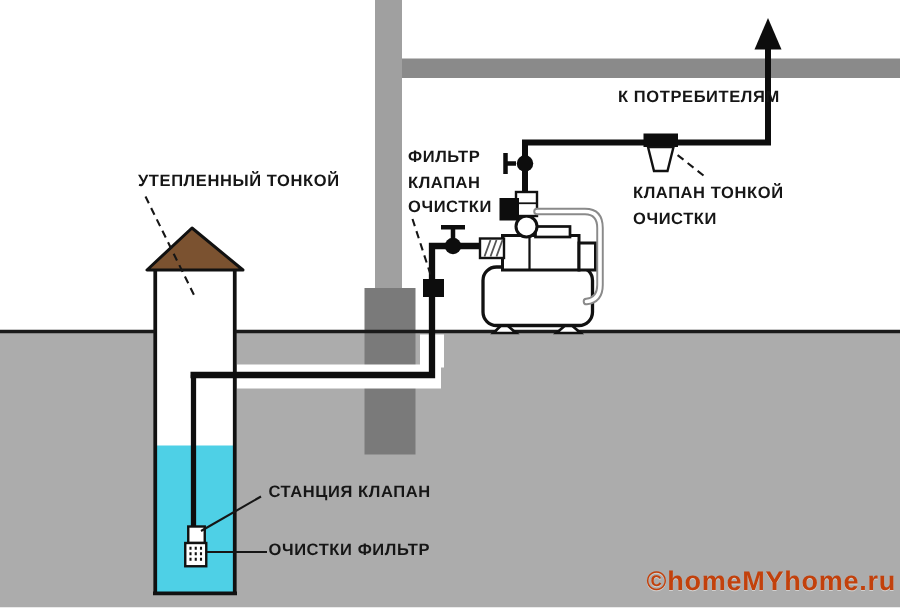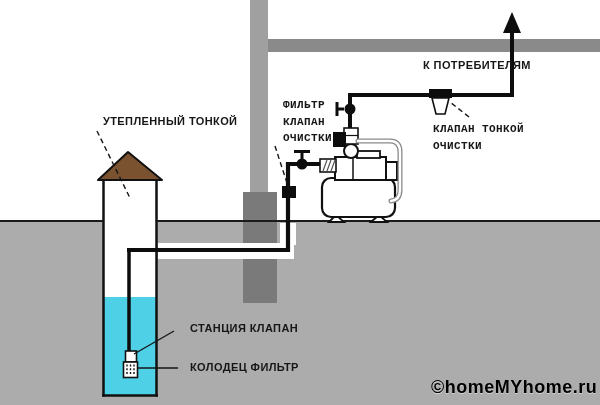--- a/index.html
+++ b/index.html
@@ -4,24 +4,24 @@
 <style>
   html,body{margin:0;padding:0;background:#ffffff;}
   #stage{position:relative;width:600px;height:405px;background:#ffffff;overflow:hidden;
          font-family:"Liberation Sans",sans-serif;}
   .ground{position:absolute;left:0;top:220px;width:600px;height:185px;background:#acacac;border-top:2px solid #1a1a1a;}
   .wall{position:absolute;left:250px;top:0;width:18px;height:192px;background:#a0a0a0;}
   .foundation{position:absolute;left:243px;top:192px;width:34px;height:111px;background:#7a7a7a;}
   .beam{position:absolute;left:268px;top:39px;width:332px;height:13px;background:#8a8a8a;}
   svg.overlay{position:absolute;left:0;top:0;pointer-events:none;}
   .lbl{position:absolute;font-weight:bold;font-size:11px;line-height:16.5px;
-       letter-spacing:.4px;color:#161616;white-space:nowrap;margin-left:11px;}
-  .lbl .ln{display:block;font-family:Liberation Mono, monospace;}
+       letter-spacing:.4px;color:#161616;white-space:nowrap;}
+  .lbl .ln{display:block;}
   .watermark{position:absolute;left:431px;top:377px;font-weight:600;font-size:18px;
-       letter-spacing:.5px;color:#000000;text-shadow:0 1px 0 rgba(255,255,255,.45);white-space:nowrap;}
+       letter-spacing:.5px;color:#c2410c;text-shadow:0 1px 0 rgba(255,255,255,.45);white-space:nowrap;}
 </style>
 </head>
 <body>
 
 <div id="stage">
 
   <div class="ground"></div>
   <div class="wall"></div>
   <div class="foundation"></div>
   <div class="beam"></div>
@@ -121,16 +121,16 @@
   <div class="lbl" style="left:412px;top:57px">К ПОТРЕБИТЕЛЯМ</div>
 
   <div class="lbl" style="left:422px;top:121px;line-height:17px">
     <span class="ln">КЛАПАН ТОНКОЙ</span>
     <span class="ln">ОЧИСТКИ</span>
   </div>
 
 
   <div class="lbl" style="left:179px;top:320px">СТАНЦИЯ КЛАПАН</div>
 
-  <div class="lbl" style="left:179px;top:359px">КОЛОДЕЦ ФИЛЬТР</div>
+  <div class="lbl" style="left:179px;top:359px">ОЧИСТКИ ФИЛЬТР</div>
 
   <div class="watermark">©homeMYhome.ru</div>
 </div>
 
 </body></html>

